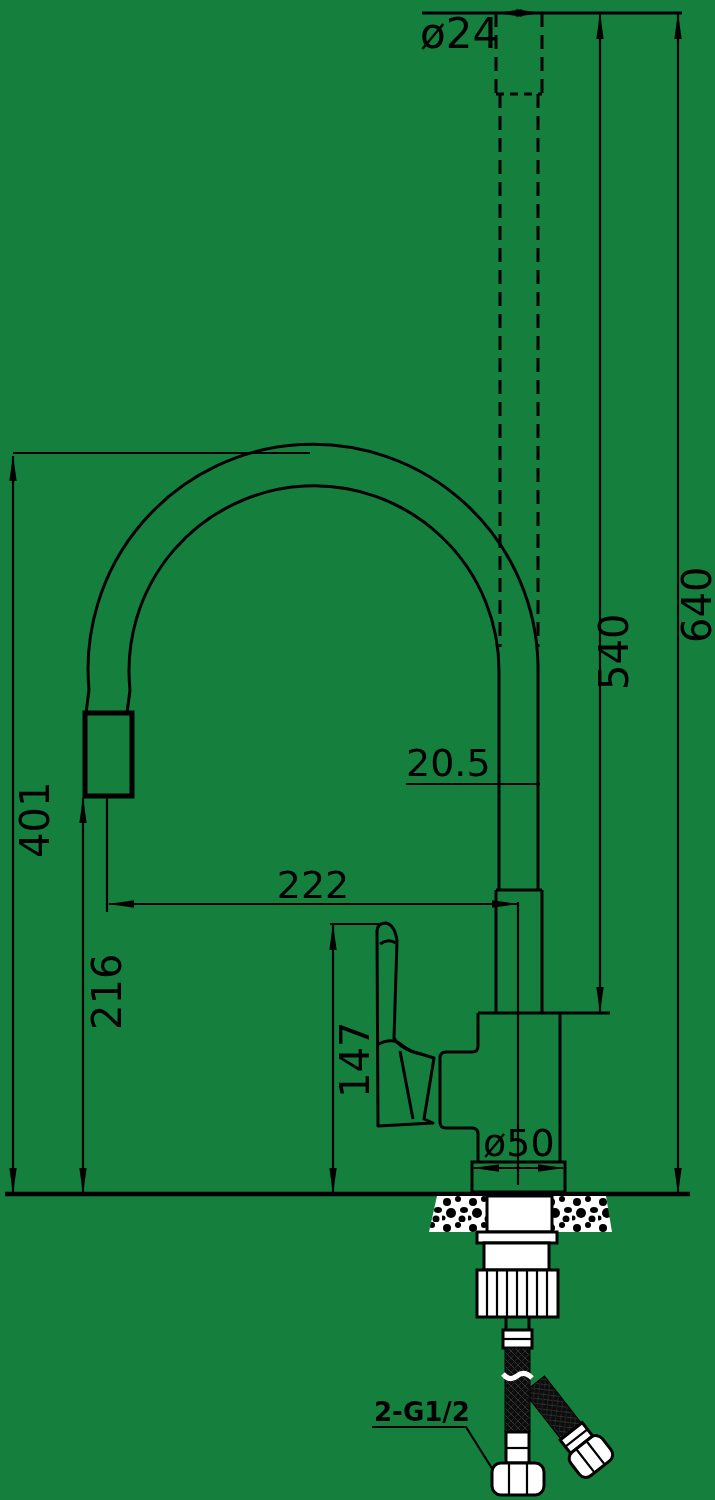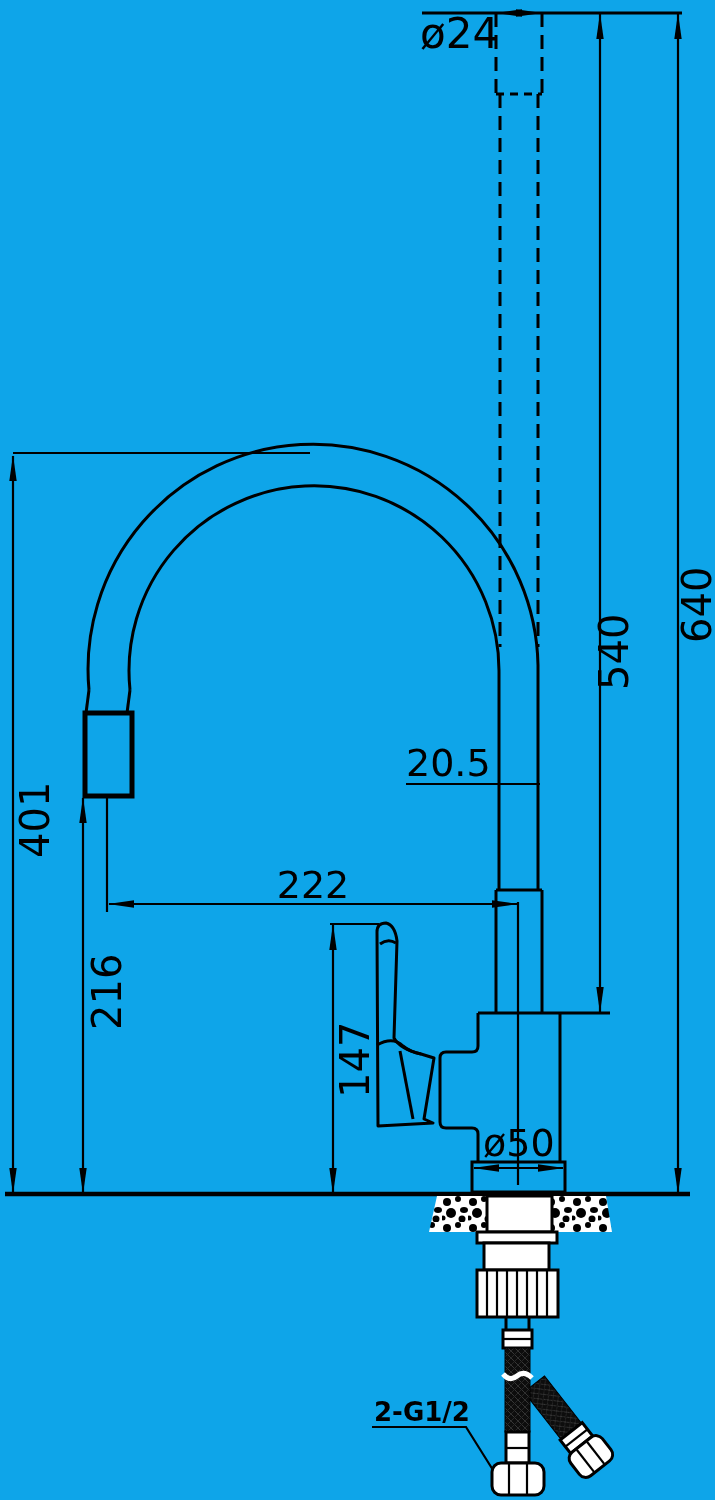--- a/index.html
+++ b/index.html
@@ -1,16 +1,16 @@
 <!DOCTYPE html>
 <html><head>
 <meta charset="utf-8">
 <style>
   html,body{margin:0;padding:0;background:#ffffff;}
-  .page{position:relative;width:715px;height:1500px;background:#0ea5e9;overflow:hidden;}
+  .page{position:relative;width:715px;height:1500px;background:#15803d;overflow:hidden;}
   svg{display:block;}
   svg text{font-family:"DejaVu Sans","Liberation Sans",sans-serif;fill:#000;}
   .dim-num{font-size:40px;}
   .dim-num-h{font-size:38px;}
   .dia-top{font-size:42px;}
   .thread{font-size:26px;font-weight:bold;}
   .ink{stroke:#000;fill:none;stroke-width:3;}
   .ink-bold{stroke:#000;fill:none;stroke-width:5;}
   .thin{stroke:#000;fill:none;stroke-width:2.2;}
   .dashed{stroke:#000;fill:none;stroke-width:3;stroke-dasharray:14 8;}

